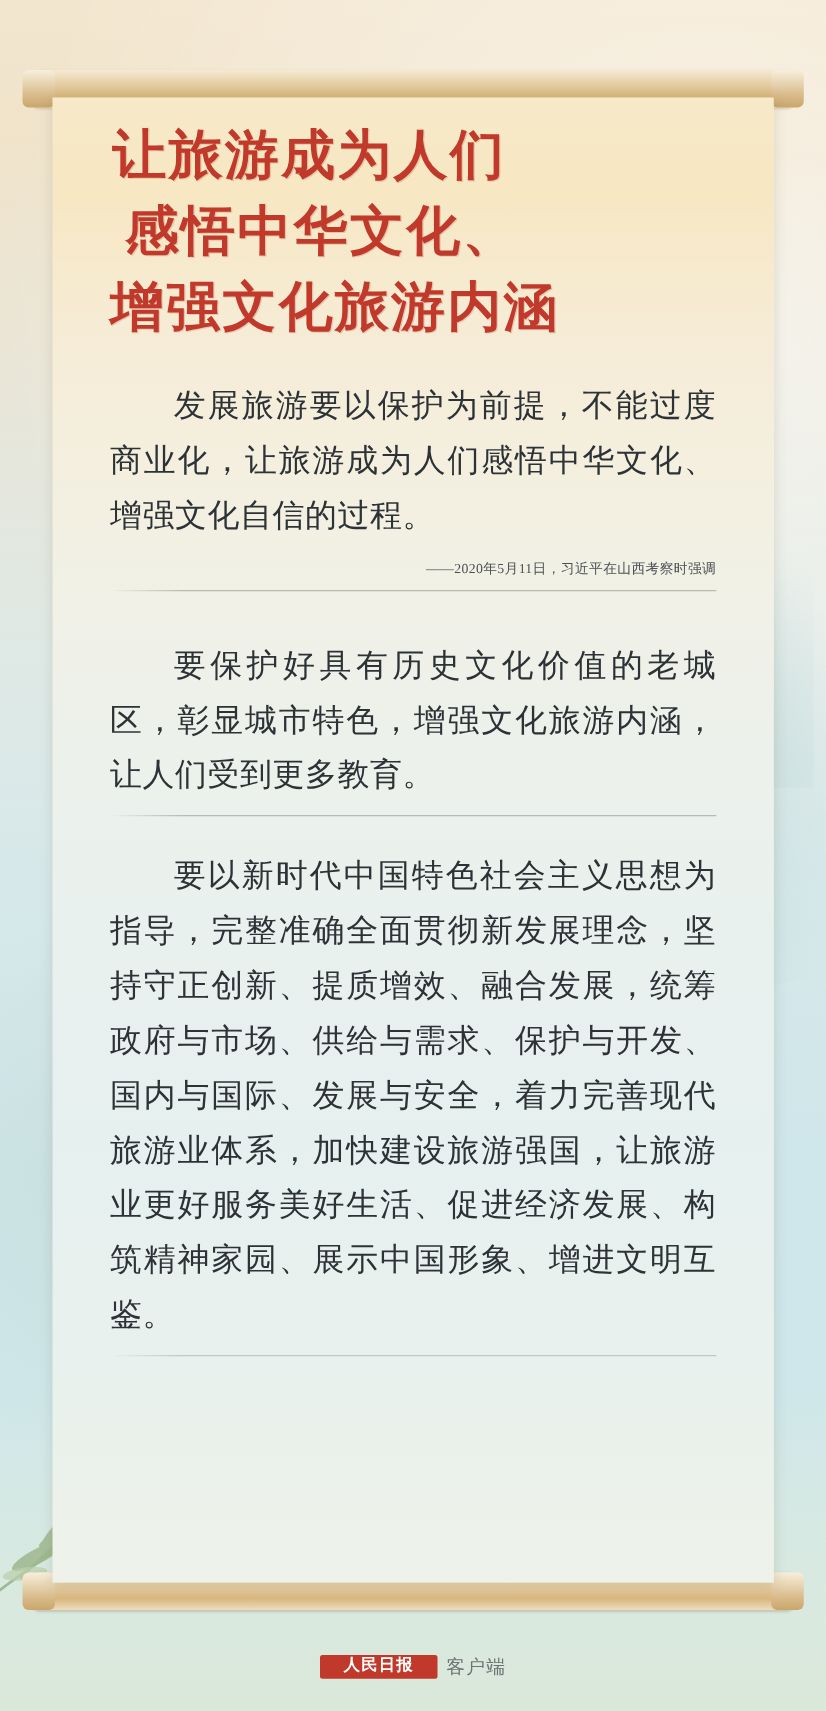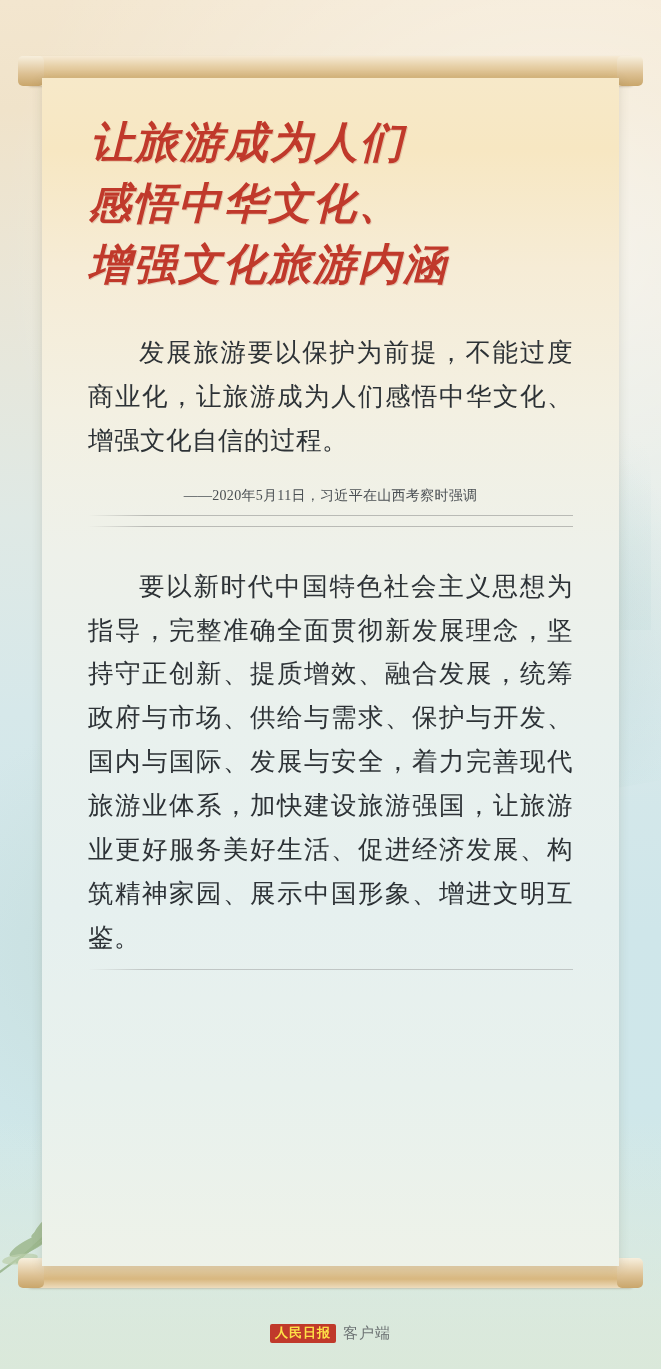--- a/index.html
+++ b/index.html
@@ -130,52 +130,51 @@
     box-shadow: 0 2px 10px rgba(100,90,60,0.18);
   }
   .paper-inner {
     position: absolute;
     inset: 0;
     padding: 0 46px;
     box-sizing: border-box;
   }
 
   .title {
-    padding-top: 34px;
+    padding-top: 16px;
     font-family: "DejaVu Sans", "Liberation Sans", sans-serif;
     font-weight: bold;
     font-size: 43px;
     line-height: 1.42;
     color: #c0392b;
     letter-spacing: 2px;
     text-shadow: 1px 1px 0 rgba(150,40,25,0.18);
-    font-style: italic;
   }
   .title div { white-space: nowrap; }
   .title .l1 { margin-left: 2px; }
-  .title .l2 { margin-left: 0px; }
+  .title .l2 { margin-left: 12px; }
   .title .l3 { margin-left: 0px; }
 
   .quote {
-    margin-top: 36px;
+    margin-top: 26px;
     font-size: 25.5px;
     line-height: 1.72;
     color: #2d3236;
     text-align: justify;
     text-indent: 2em;
     letter-spacing: 0.5px;
   }
   .quote.q2 { margin-top: 38px; }
-  .quote.q3 { margin-top: 38px; }
+  .quote.q3 { margin-top: 26px; }
 
   .attrib {
-    margin-top: 24px;
-    font-size: 14px;
+    margin-top: 12px;
+    font-size: 11px;
     color: #4a4f53;
-    text-align: center;
+    text-align: right;
     letter-spacing: 0.3px;
   }
   .rule {
     margin-top: 10px;
     height: 1px;
     background: linear-gradient(90deg, rgba(120,120,120,0) 0%, rgba(120,120,120,0.45) 12%, rgba(120,120,120,0.45) 100%);
   }
   .rule.last { background: linear-gradient(90deg, rgba(120,120,120,0) 0%, rgba(120,120,120,0.35) 12%, rgba(120,120,120,0.35) 100%); }
 
   .footer {
@@ -188,23 +187,23 @@
     justify-content: center;
     gap: 7px;
   }
   .logo-badge {
     display: inline-flex;
     align-items: center;
     gap: 4px;
   }
   .logo-mark {
     display: inline-block;
-    padding: 2px 5px 3px;
+    padding: 2px 19px 3px;
     background: #c0392b;
-    color: #fde047;
+    color: #ffffff;
     font-family: "DejaVu Sans", "Liberation Sans", sans-serif;
     font-size: 13px;
     font-weight: bold;
     letter-spacing: 1px;
     border-radius: 2px;
     line-height: 1.1;
   }
   .logo-text {
     font-family: Liberation Serif, serif;
     font-size: 15px;
@@ -257,20 +256,21 @@
         <div class="title">
           <div class="l1">让旅游成为人们</div>
           <div class="l2">感悟中华文化、</div>
           <div class="l3">增强文化旅游内涵</div>
         </div>
 
         <div class="quote q1">发展旅游要以保护为前提，不能过度商业化，让旅游成为人们感悟中华文化、增强文化自信的过程。</div>
         <div class="attrib">——2020年5月11日，习近平在山西考察时强调</div>
         <div class="rule"></div>
 
+        <div class="quote q2">要保护好具有历史文化价值的老城区，彰显城市特色，增强文化旅游内涵，让人们受到更多教育。</div>
         <div class="rule"></div>
 
         <div class="quote q3">要以新时代中国特色社会主义思想为指导，完整准确全面贯彻新发展理念，坚持守正创新、提质增效、融合发展，统筹政府与市场、供给与需求、保护与开发、国内与国际、发展与安全，着力完善现代旅游业体系，加快建设旅游强国，让旅游业更好服务美好生活、促进经济发展、构筑精神家园、展示中国形象、增进文明互鉴。</div>
         <div class="rule last"></div>
 
       </div>
     </div>
   </div>
 
   <div class="footer">

